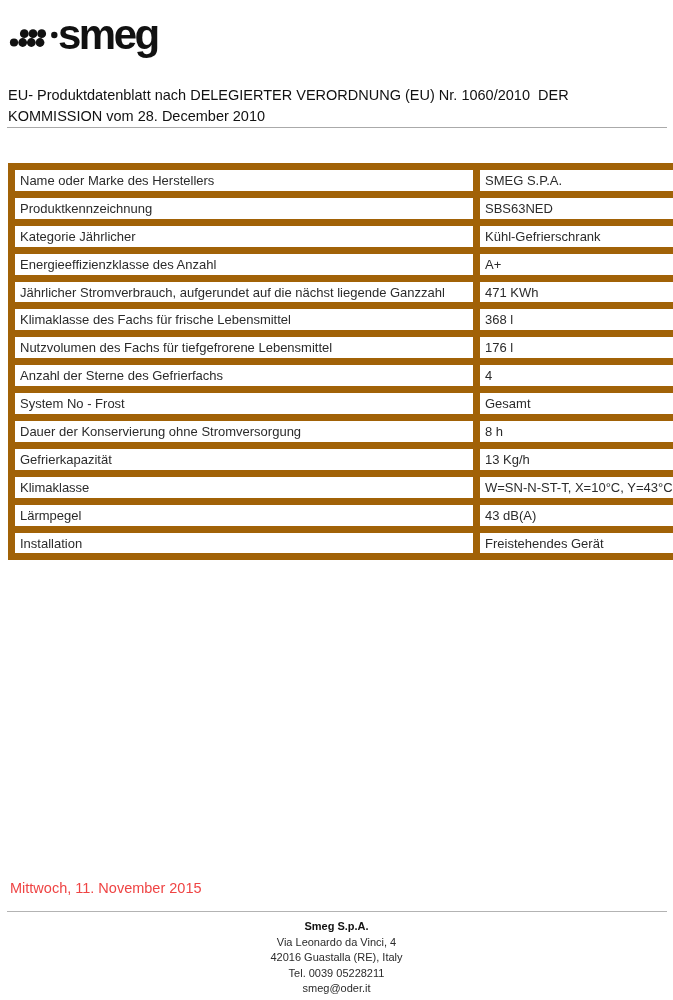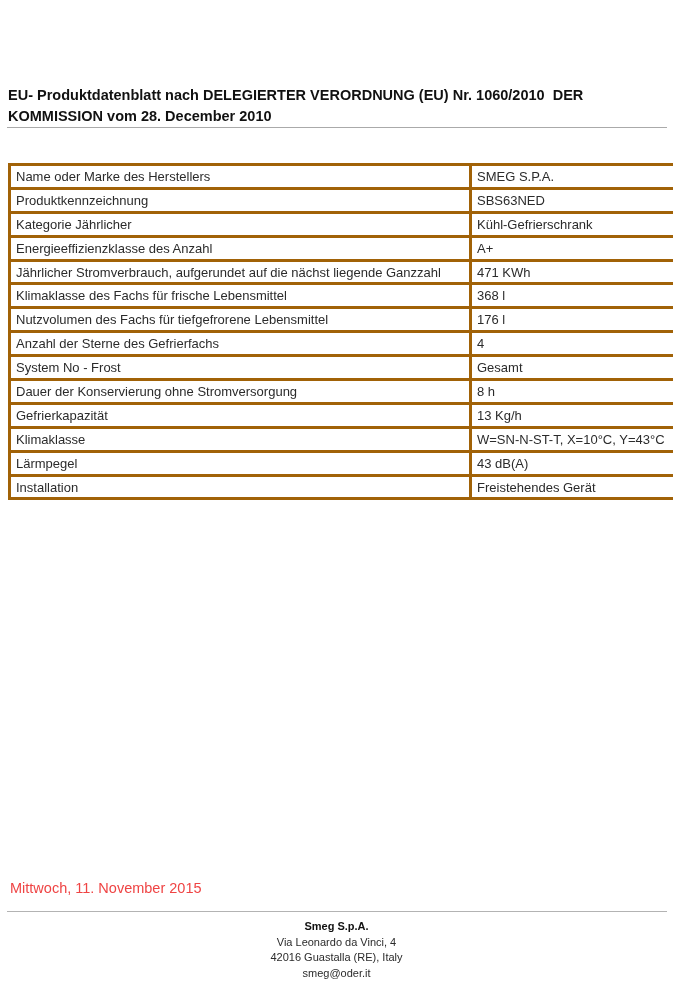--- a/index.html
+++ b/index.html
@@ -38,21 +38,21 @@
     white-space: pre;
   }
 
   
   .heading {
     position: absolute;
     left: 8px;
     top: 85px;
     width: 660px;
     font-size: 14.5px;
-    font-weight: bold;
+    font-weight: normal;
     line-height: 20.5px;
     color: #111111;
   }
   .heading div { white-space: pre; }
   .rule {
     position: absolute;
     left: 7px;
     width: 660px;
     height: 1px;
     background: #aaaaaa;
@@ -63,21 +63,21 @@
   
   table.spec {
     position: absolute;
     left: 8px;
     top: 163px;
     width: 663px;
     border-collapse: collapse;
     table-layout: fixed;
   }
   table.spec td {
-    border: 3px solid #a16207;
+    border: 7px solid #a16207;
     height: 20.9px;
     padding: 0 4px 0 5px;
     font-size: 13px;
     line-height: 15px;
     vertical-align: middle;
     color: #2b2b2b;
     overflow: hidden;
     white-space: nowrap;
   }
   table.spec td.label-col { width: 449px; }
@@ -104,20 +104,35 @@
     line-height: 15.6px;
     color: #2b2b2b;
   }
   .footer .company { font-weight: bold; color: #111111; }
 </style>
 </head>
 <body>
 
 <div class="page">
 
+  <div class="logo">
+    <svg width="52" height="52" viewBox="0 0 52 52">
+      <g fill="#111111">
+        <circle cx="16.3" cy="21.7" r="4.4"></circle>
+        <circle cx="25.0" cy="21.7" r="4.4"></circle>
+        <circle cx="33.7" cy="21.7" r="4.4"></circle>
+        <circle cx="46.3" cy="23.0" r="3.2"></circle>
+        <circle cx="6.0" cy="30.5" r="4.1"></circle>
+        <circle cx="14.7" cy="30.5" r="4.4"></circle>
+        <circle cx="23.3" cy="30.5" r="4.4"></circle>
+        <circle cx="32.0" cy="30.5" r="4.4"></circle>
+      </g>
+    </svg>
+    <span class="logo-text">smeg</span>
+  </div>
 
   <div class="heading">
     <div>EU- Produktdatenblatt nach DELEGIERTER VERORDNUNG (EU) Nr. 1060/2010  DER</div>
     <div>KOMMISSION vom 28. December 2010</div>
   </div>
   <div class="rule rule-heading"></div>
 
   <table class="spec">
     <tbody>
       <tr>
@@ -179,16 +194,17 @@
     </tbody>
   </table>
 
   <div class="date-line">Mittwoch, 11. November 2015</div>
 
   <div class="rule rule-footer"></div>
   <div class="footer">
     <div class="company">Smeg S.p.A.</div>
     <div>Via Leonardo da Vinci, 4</div>
     <div>42016 Guastalla (RE), Italy</div>
+    <div>Tel. 0039 05228211</div>
     <div>smeg@oder.it</div>
   </div>
 
 </div>
 
 </body></html>

